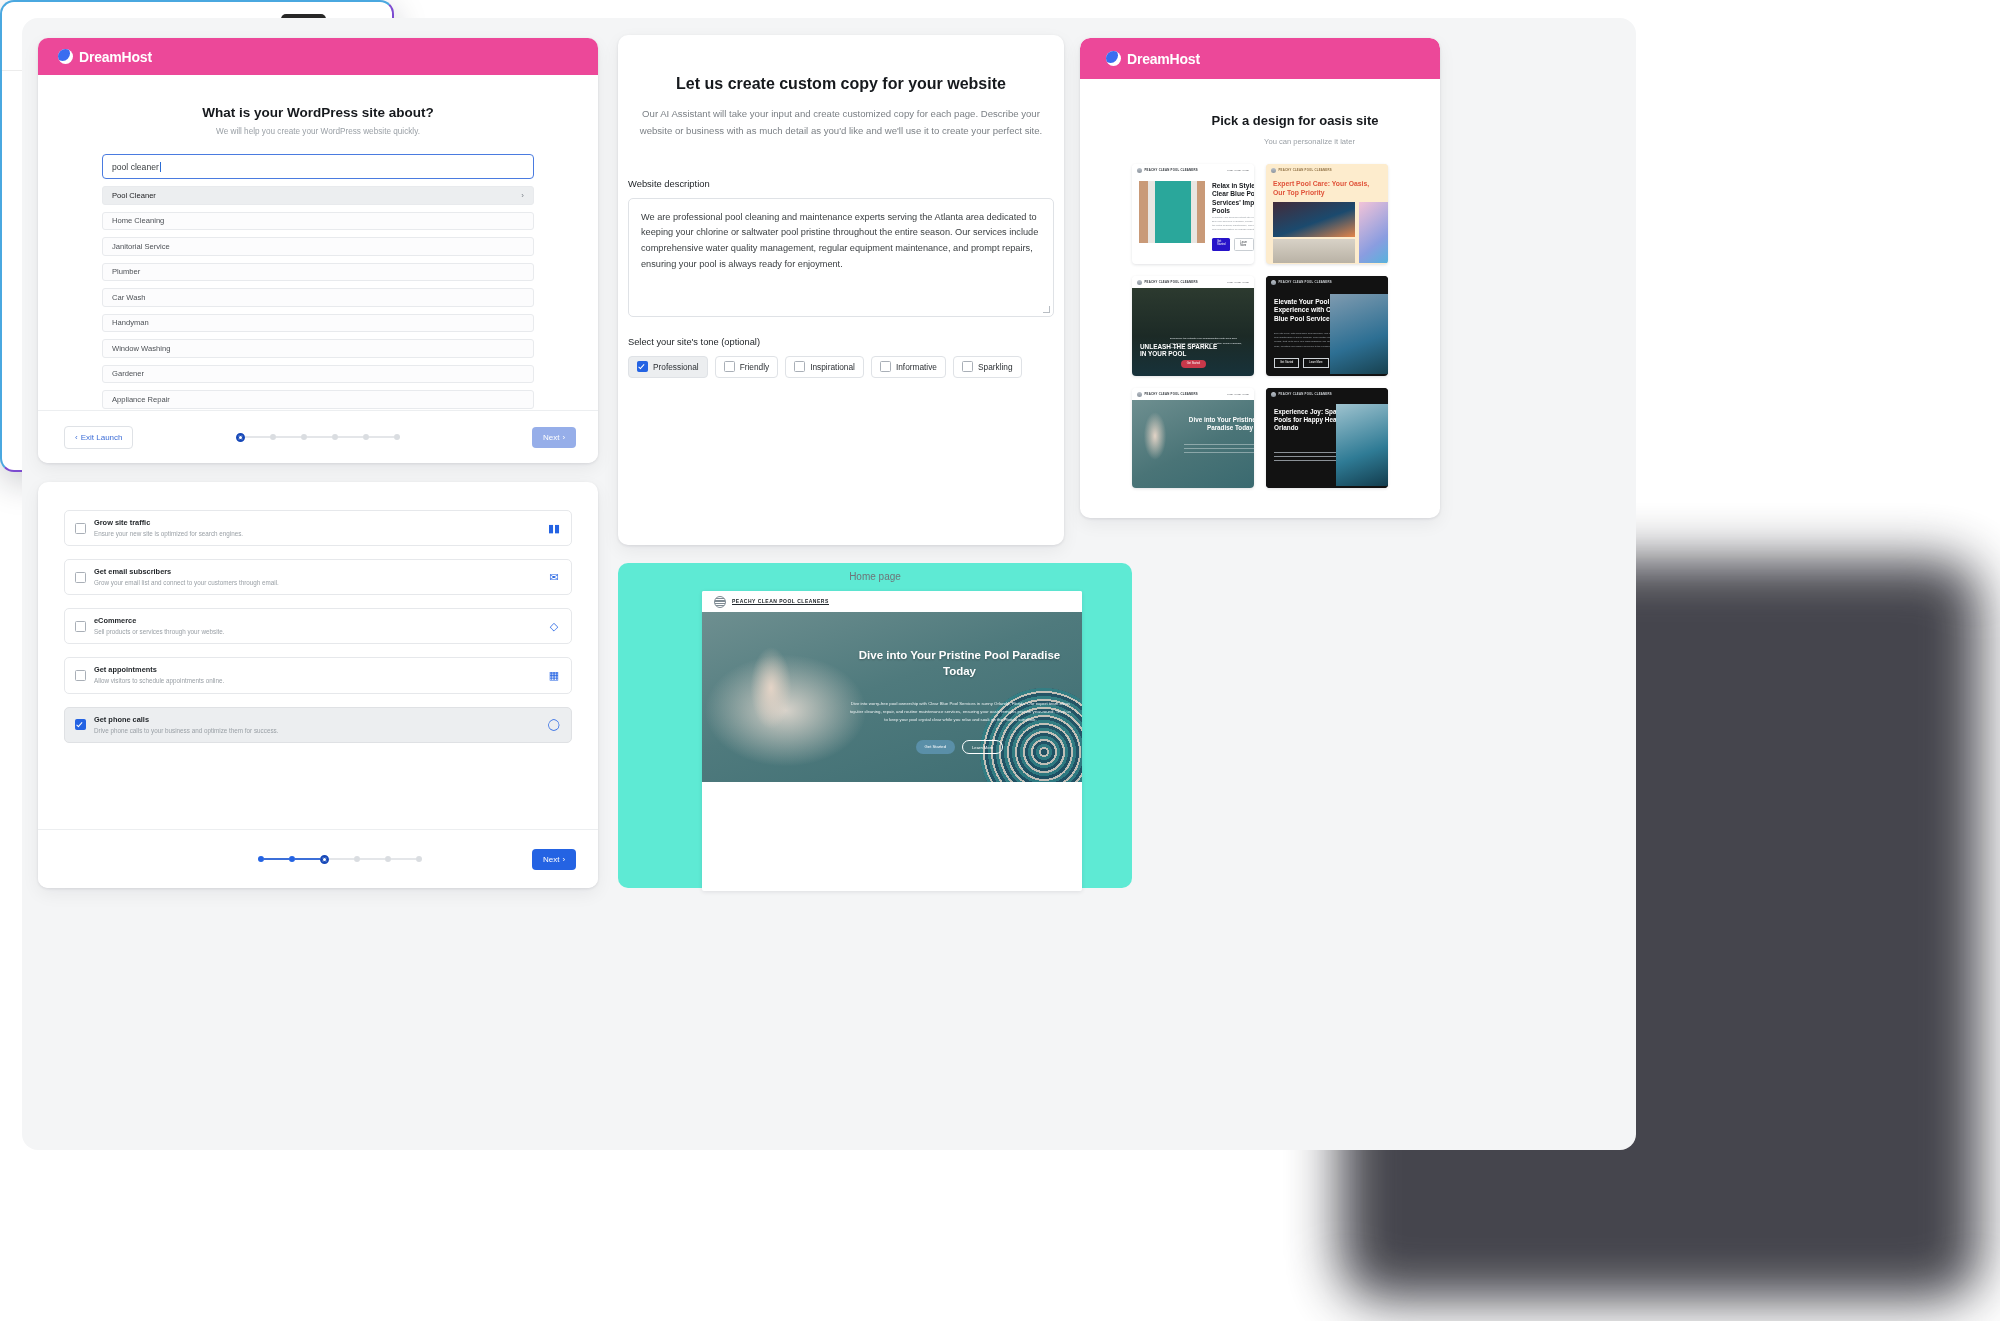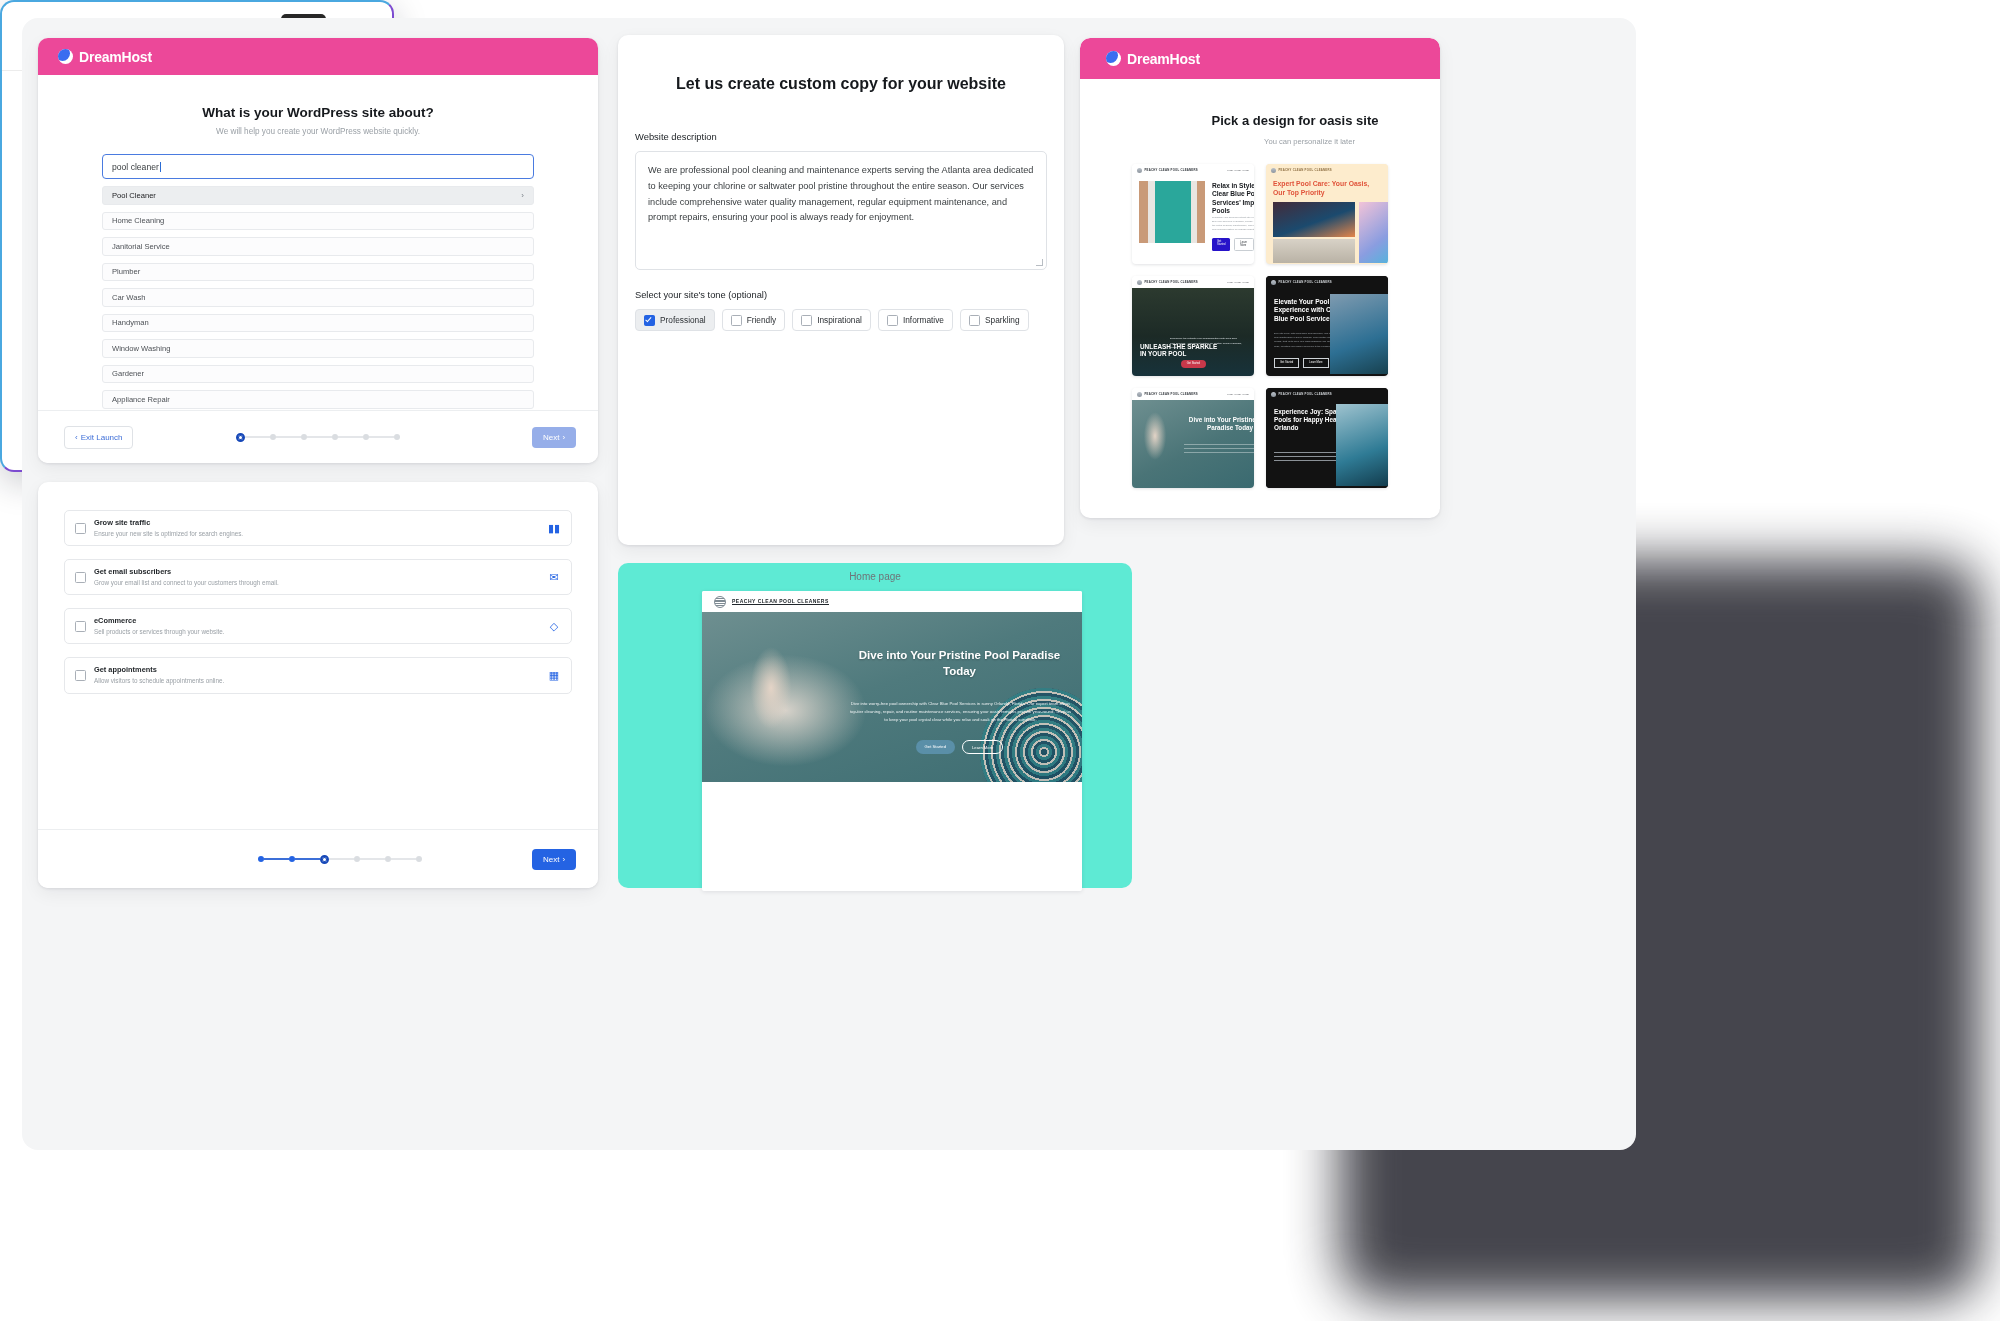--- a/index.html
+++ b/index.html
@@ -85,21 +85,21 @@
                 border:solid #fff;border-width:0 1.3px 1.3px 0;transform:rotate(42deg);}
   .feat-txt{flex:1;}
   .feat-t{font-size:7.4px;color:#1f2327;font-weight:600;margin-bottom:2px;}
   .feat-d{font-size:6.3px;color:#9aa0a6;line-height:1.45;}
   .feat-ico{width:14px;flex:none;text-align:center;color:#2463e3;font-size:11px;line-height:1;}
   .p2-foot{position:absolute;left:0;bottom:0;width:100%;height:58px;border-top:1px solid #eceef0;
            background:#fff;border-radius:0 0 10px 10px;display:flex;align-items:center;}
 
   
   #panel3{left:618px;top:35px;width:446px;height:510px;}
-  .p3-in{padding:40px 17px 0;}
+  .p3-in{padding:40px 10px 0;}
   .p3-title{text-align:center;font-size:16px;font-weight:bold;color:#16191d;}
   .p3-sub{text-align:center;font-size:9.6px;color:#7c8186;line-height:1.75;margin-top:13px;}
   .p3-label{font-size:9.4px;color:#22262a;margin-top:38px;}
   .p3-ta{margin-top:9px;border:1px solid #dfe2e6;border-radius:5px;padding:11px 12px;
          font-size:9.2px;color:#3c4043;line-height:1.72;height:95px;overflow:hidden;
          position:relative;background:#fff;}
   .p3-ta:after{content:"";position:absolute;right:3px;bottom:3px;width:6px;height:6px;
                border-right:1.2px solid #b8bdc3;border-bottom:1.2px solid #b8bdc3;}
   .p3-tone{font-size:9.3px;color:#22262a;margin-top:20px;}
   .tones{display:flex;gap:7px;margin-top:9px;}
@@ -280,20 +280,28 @@
           <div class="feat-ico">◇</div>
         </div>
         <div class="feat">
           <span class="cbx"></span>
           <div class="feat-txt">
             <div class="feat-t">Get appointments</div>
             <div class="feat-d">Allow visitors to schedule appointments online.</div>
           </div>
           <div class="feat-ico">▦</div>
         </div>
+        <div class="feat sel">
+          <span class="cbx on"></span>
+          <div class="feat-txt">
+            <div class="feat-t">Get phone calls</div>
+            <div class="feat-d">Drive phone calls to your business and optimize them for success.</div>
+          </div>
+          <div class="feat-ico">◯</div>
+        </div>
       </div>
     <div class="p2-foot">
       <div class="stepper" id="stepper2" style="left:220px;transform:none;">
           <div class="step-dot done"></div>
           <div class="step-line done"></div>
           <div class="step-dot done"></div>
           <div class="step-line done"></div>
           <div class="step-dot cur"></div>
           <div class="step-line"></div>
           <div class="step-dot"></div>
@@ -305,20 +313,21 @@
       <div class="next-btn next-solid">
         <span>Next</span>
         <span>›</span>
       </div>
     </div>
   </div>
 
   <div class="card" id="panel3">
     <div class="p3-in">
       <div class="p3-title">Let us create custom copy for your website</div>
+      <div class="p3-sub">Our AI Assistant will take your input and create customized copy for each page. Describe your website or business with as much detail as you'd like and we'll use it to create your perfect site.</div>
       <div class="p3-label">Website description</div>
       <div class="p3-ta">We are professional pool cleaning and maintenance experts serving the Atlanta area dedicated to keeping your chlorine or saltwater pool pristine throughout the entire season. Our services include comprehensive water quality management, regular equipment maintenance, and prompt repairs, ensuring your pool is always ready for enjoyment.</div>
       <div class="p3-tone">Select your site's tone (optional)</div>
       <div class="tones" id="tone-list">
           <div class="tone sel">
             <span class="cbx on"></span>
             <span>Professional</span>
           </div>
           <div class="tone">
             <span class="cbx"></span>

